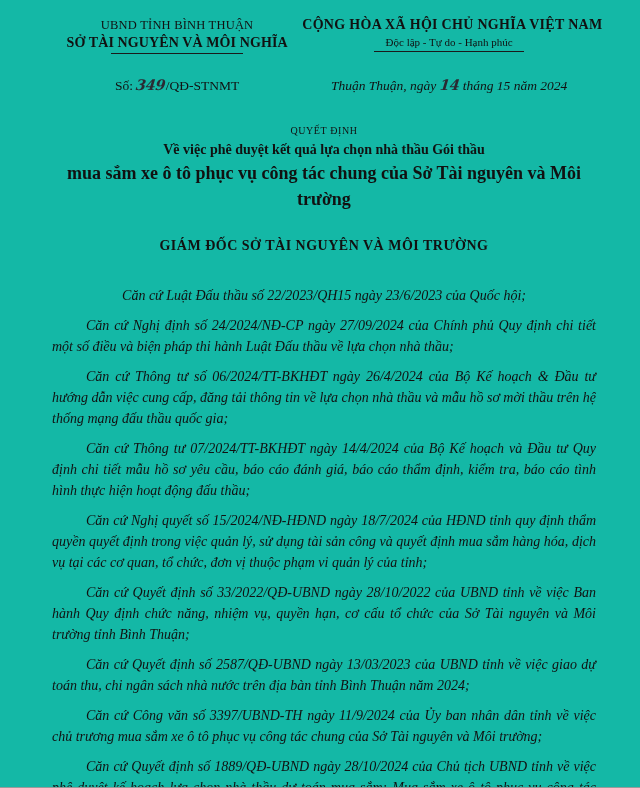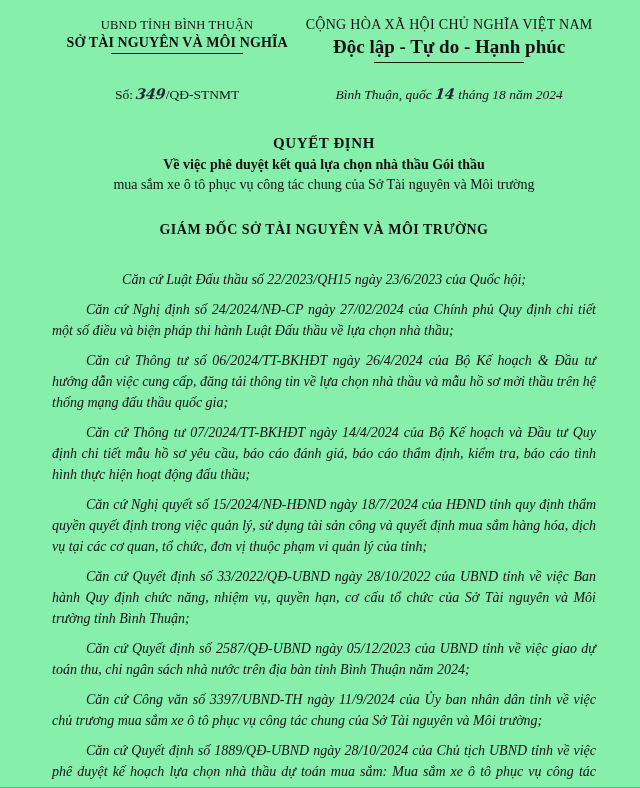--- a/index.html
+++ b/index.html
@@ -15,21 +15,21 @@
     font-family: "Liberation Serif", "DejaVu Serif", serif;
     color: #111111;
     position: relative;
   }
   .page {
     width: 640px;
     height: 788px;
     box-sizing: border-box;
     padding: 16px 44px 0 52px;
     position: relative;
-    background: #86efac;
+    background: #14b8a6;
   }
 
   
   .doc-header {
     display: flex;
     flex-direction: row;
     align-items: flex-start;
     justify-content: space-between;
     width: 100%;
   }
@@ -51,28 +51,28 @@
   .org-lower {
     font-size: 14px;
     font-weight: bold;
     letter-spacing: 0.1px;
     line-height: 1.25;
     white-space: nowrap;
     margin-top: 0px;
   }
   .nation {
     font-size: 14px;
-    font-weight: normal;
+    font-weight: bold;
     letter-spacing: 0.3px;
     line-height: 1.3;
     white-space: nowrap;
   }
   .motto {
-    font-size: 19px;
-    font-weight: bold;
+    font-size: 11px;
+    font-weight: normal;
     line-height: 1.3;
     white-space: nowrap;
     margin-top: 1px;
   }
   .rule-short {
     height: 1px;
     background: #1a1a1a;
     margin: 2px auto 0 auto;
   }
   .rule-left { width: 132px; }
@@ -110,35 +110,35 @@
     display: inline-block;
     transform: skewX(-6deg);
   }
 
   
   .title-block {
     text-align: center;
     margin-top: 30px;
   }
   .title-main {
-    font-size: 15px;
-    font-weight: bold;
+    font-size: 10px;
+    font-weight: normal;
     letter-spacing: 0.6px;
     line-height: 1.35;
   }
   .title-sub {
     font-size: 14px;
     font-weight: bold;
     line-height: 1.45;
     margin-top: 2px;
     text-align: center;
   }
   .title-sub-2 {
-    font-size: 14px;
-    font-weight: normal;
+    font-size: 18px;
+    font-weight: bold;
     line-height: 1.45;
   }
 
   
   .authority {
     text-align: center;
     font-size: 14px;
     font-weight: bold;
     letter-spacing: 0.5px;
     margin-top: 26px;
@@ -195,46 +195,46 @@
   </div>
 
   <div class="meta-row">
 
     <div class="meta-left">
       <span>Số:</span>
       <span class="handwritten">349</span><span>/QĐ-STNMT</span>
     </div>
 
     <div class="meta-right">
-      <span>Bình Thuận, quốc</span>
+      <span>Thuận Thuận, ngày</span>
       <span class="handwritten">14</span>
       <span>tháng</span>
-      <span>18</span>
+      <span>15</span>
       <span>năm</span>
       <span>2024</span>
     </div>
 
   </div>
 
   <div class="title-block">
     <div class="title-main">QUYẾT ĐỊNH</div>
     <div class="title-sub">Về việc phê duyệt kết quả lựa chọn nhà thầu Gói thầu</div>
     <div class="title-sub-2">mua sắm xe ô tô phục vụ công tác chung của Sở Tài nguyên và Môi trường</div>
   </div>
 
   <div class="authority">GIÁM ĐỐC SỞ TÀI NGUYÊN VÀ MÔI TRƯỜNG</div>
 
   <div class="body-block">
     <p class="clause center-first">Căn cứ Luật Đấu thầu số 22/2023/QH15 ngày 23/6/2023 của Quốc hội;</p>
-    <p class="clause">Căn cứ Nghị định số 24/2024/NĐ-CP ngày 27/02/2024 của Chính phủ Quy định chi tiết một số điều và biện pháp thi hành Luật Đấu thầu về lựa chọn nhà thầu;</p>
+    <p class="clause">Căn cứ Nghị định số 24/2024/NĐ-CP ngày 27/09/2024 của Chính phủ Quy định chi tiết một số điều và biện pháp thi hành Luật Đấu thầu về lựa chọn nhà thầu;</p>
     <p class="clause">Căn cứ Thông tư số 06/2024/TT-BKHĐT ngày 26/4/2024 của Bộ Kế hoạch &amp; Đầu tư hướng dẫn việc cung cấp, đăng tải thông tin về lựa chọn nhà thầu và mẫu hồ sơ mời thầu trên hệ thống mạng đấu thầu quốc gia;</p>
     <p class="clause">Căn cứ Thông tư 07/2024/TT-BKHĐT ngày 14/4/2024 của Bộ Kế hoạch và Đầu tư Quy định chi tiết mẫu hồ sơ yêu cầu, báo cáo đánh giá, báo cáo thẩm định, kiểm tra, báo cáo tình hình thực hiện hoạt động đấu thầu;</p>
     <p class="clause">Căn cứ Nghị quyết số 15/2024/NĐ-HĐND ngày 18/7/2024 của HĐND tỉnh quy định thẩm quyền quyết định trong việc quản lý, sử dụng tài sản công và quyết định mua sắm hàng hóa, dịch vụ tại các cơ quan, tổ chức, đơn vị thuộc phạm vi quản lý của tỉnh;</p>
     <p class="clause">Căn cứ Quyết định số 33/2022/QĐ-UBND ngày 28/10/2022 của UBND tỉnh về việc Ban hành Quy định chức năng, nhiệm vụ, quyền hạn, cơ cấu tổ chức của Sở Tài nguyên và Môi trường tỉnh Bình Thuận;</p>
-    <p class="clause">Căn cứ Quyết định số 2587/QĐ-UBND ngày 05/12/2023 của UBND tỉnh về việc giao dự toán thu, chi ngân sách nhà nước trên địa bàn tỉnh Bình Thuận năm 2024;</p>
+    <p class="clause">Căn cứ Quyết định số 2587/QĐ-UBND ngày 13/03/2023 của UBND tỉnh về việc giao dự toán thu, chi ngân sách nhà nước trên địa bàn tỉnh Bình Thuận năm 2024;</p>
     <p class="clause">Căn cứ Công văn số 3397/UBND-TH ngày 11/9/2024 của Ủy ban nhân dân tỉnh về việc chủ trương mua sắm xe ô tô phục vụ công tác chung của Sở Tài nguyên và Môi trường;</p>
     <p class="clause">Căn cứ Quyết định số 1889/QĐ-UBND ngày 28/10/2024 của Chủ tịch UBND tỉnh về việc phê duyệt kế hoạch lựa chọn nhà thầu dự toán mua sắm: Mua sắm xe ô tô phục vụ công tác chung của Sở Tài nguyên và Môi trường;</p>
     <p class="clause">Căn cứ Quyết định số 609/QĐ-STNMT ngày 29/12/2023 của Sở Tài nguyên và Môi trường về việc giao dự toán ngân sách nhà nước năm 2024 và</p>
   </div>
 
   <div class="bottom-rule"></div>
 
 </div>
 
 </body></html>

